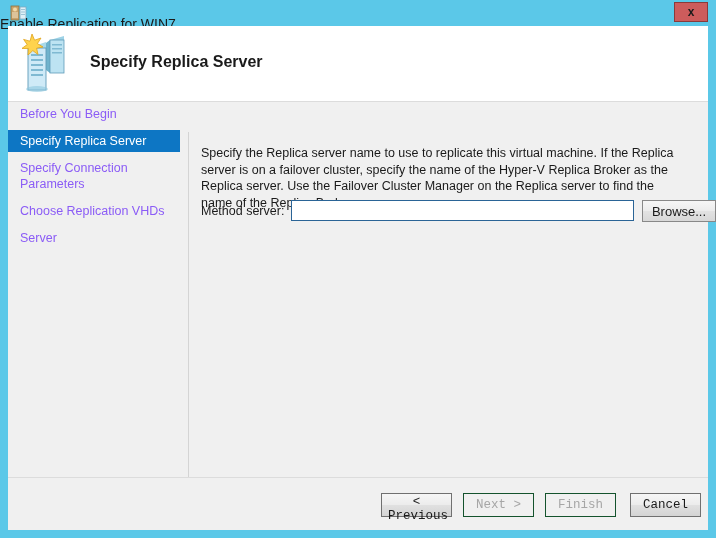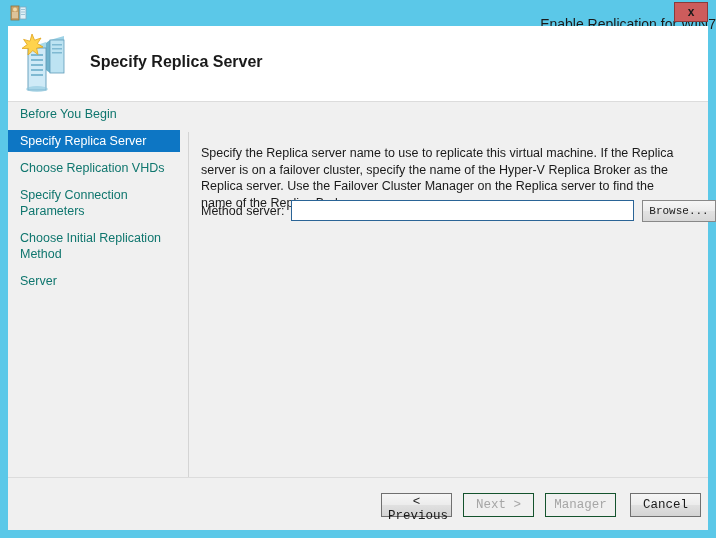--- a/index.html
+++ b/index.html
@@ -35,21 +35,21 @@
     position: absolute;
     left: 10px; top: 4px;
     width: 18px; height: 18px;
   }
   #title-text {
     position: absolute;
     left: 0; top: 0;
     width: 716px;
     height: 26px;
     line-height: 26px;
-    text-align: right;
+    text-align: left;
     font-size: 14px;
     color: #1a1a1a;
     white-space: nowrap;
     margin-top: 11px;
   }
   #close-button {
     position: absolute;
     right: 8px; top: 2px;
     width: 34px; height: 20px;
     background: #cd5c5c;
@@ -105,21 +105,21 @@
     left: 0;
     top: 77px;
     width: 172px;
     height: 363px;
     background: #f0f0f0;
   }
   .nav-item {
     position: relative;
     padding: 3px 8px 3px 12px;
     font-size: 12.5px;
-    color: #0f766e;
+    color: #8b5cf6;
     line-height: 16px;
     margin-bottom: 5px;
     box-sizing: border-box;
     cursor: default;
   }
   .nav-item.selected {
     background: #0d76c4;
     color: #ffffff;
   }
   #nav-divider {
@@ -180,22 +180,22 @@
   }
   #browse-button {
     position: absolute;
     left: 441px;
     top: 0;
     width: 74px;
     height: 22px;
     box-sizing: border-box;
     background: linear-gradient(to bottom, #f6f6f6 0%, #ececec 48%, #e2e2e2 52%, #d8d8d8 100%);
     border: 1px solid #888888;
-    font-family: Liberation Mono, monospace;
-    font-size: 11px;
+    font-family: Liberation Sans, sans-serif;
+    font-size: 13px;
     color: #1a1a1a;
     cursor: pointer;
   }
 
   
   #button-separator {
     position: absolute;
     left: 0;
     top: 451px;
     width: 700px;
@@ -286,45 +286,42 @@
     </div>
 
     <div id="sidebar">
       <div class="nav-item">
         <span>Before You Begin</span>
       </div>
       <div class="nav-item selected">
         <span>Specify Replica Server</span>
       </div>
       <div class="nav-item">
+        <span>Specify Connection Parameters</span>
+      </div>
+      <div class="nav-item">
         <span>Choose Replication VHDs</span>
-      </div>
-      <div class="nav-item">
-        <span>Specify Connection Parameters</span>
-      </div>
-      <div class="nav-item">
-        <span>Choose Initial Replication Method</span>
       </div>
       <div class="nav-item">
         <span>Server</span>
       </div>
     </div>
     <div id="nav-divider"></div>
 
     <div id="content">
       <div id="description">Specify the Replica server name to use to replicate this virtual machine. If the Replica server is on a failover cluster, specify the name of the Hyper-V Replica Broker as the Replica server. Use the Failover Cluster Manager on the Replica server to find the name of the Replica Broker.</div>
       <div id="field-row">
         <label id="field-label">Method server:</label>
         <input id="replica-input" type="text" autofocus="" placeholder="" style="">
         <button id="browse-button">Browse...</button>
       </div>
     </div>
 
     <div id="button-separator"></div>
     <div id="button-bar">
       <button id="btn-previous" class="dlg-button">&lt; Previous</button>
       <button id="btn-next" class="dlg-button disabled" disabled="">Next &gt;</button>
-      <button id="btn-finish" class="dlg-button disabled" disabled="">Manager</button>
+      <button id="btn-finish" class="dlg-button disabled" disabled="">Finish</button>
       <button id="btn-cancel" class="dlg-button">Cancel</button>
     </div>
 
   </div>
 </div>
 
 </body></html>

